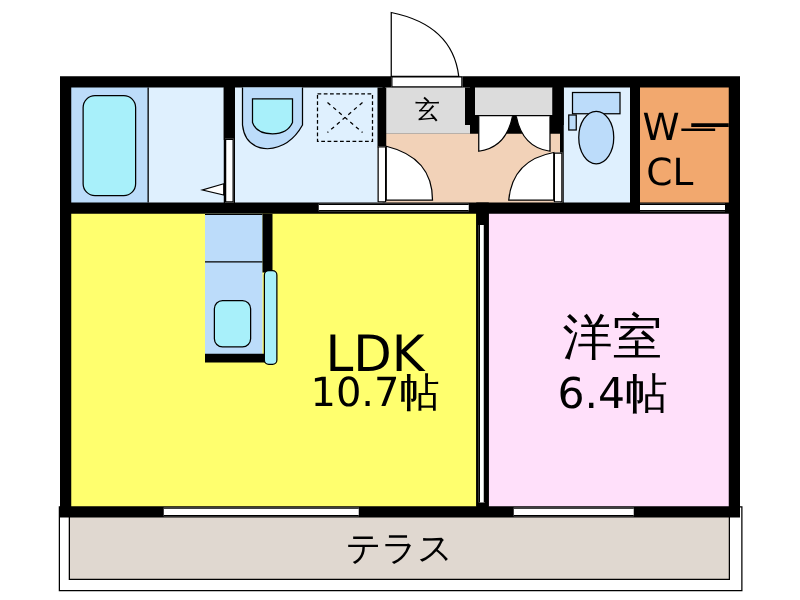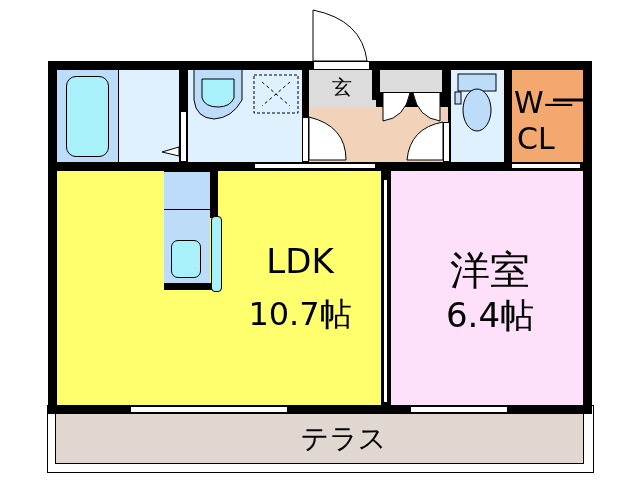--- a/index.html
+++ b/index.html
@@ -8,21 +8,21 @@
   .abs { position:absolute; box-sizing:border-box; }
   .wall { background:#000; }
   .label { position:absolute; color:#000; text-align:center; white-space:nowrap; line-height:1; }
   svg { position:absolute; left:0; top:0; }
 </style>
 </head>
 <body>
 
 <div class="abs" style="left:47px;top:405px;width:547px;height:68px;border:1px solid #000;background:#fff;"></div>
 <div class="abs" style="left:55px;top:412px;width:529px;height:52px;border:1px solid #000;background:#e0d8d0;"></div>
-<div class="label" style="left:55px;top:425px;width:529px;font-size:28px;margin-left:24px;">テラス</div>
+<div class="label" style="left:55px;top:425px;width:529px;font-size:28px;">テラス</div>
 
 <div class="abs wall" style="left:48px;top:61px;width:544px;height:353px;"></div>
 
 <div class="abs" style="left:57px;top:70px;width:62px;height:92px;background:#bcdcfa;"></div>
 <div class="abs" style="left:119px;top:70px;width:60px;height:92px;background:#dff0fe;"></div>
 <div class="abs" style="left:188px;top:70px;width:118px;height:92px;background:#dff0fe;"></div>
 <div class="abs" style="left:308px;top:70px;width:68px;height:37px;background:#dcdcdc;"></div>
 <div class="abs" style="left:380px;top:70px;width:62px;height:22px;background:#dcdcdc;"></div>
 <div class="abs" style="left:308px;top:107px;width:140px;height:55px;background:#f2d2b8;"></div>
 <div class="abs" style="left:451px;top:70px;width:53px;height:92px;background:#dff0fe;"></div>
@@ -82,16 +82,16 @@
 
   <path d="M179 147 L162 152 L179 156 Z" fill="#fff" stroke="#000"></path>
 
   <line x1="553" y1="100" x2="583" y2="100" stroke="#000" stroke-width="3"></line>
 </svg>
 
 <div class="label" style="left:308px;top:77px;width:68px;font-size:20px;">玄</div>
 <div class="label" style="left:514px;top:88px;font-size:30px;text-align:left;">W—</div>
 <div class="label" style="left:517px;top:124px;font-size:30px;text-align:center;">CL</div>
 
-<div class="label" style="left:230px;top:244px;width:140px;font-size:34px;">LDK</div>
+<div class="label" style="left:230px;top:264px;width:140px;font-size:40px;">LDK</div>
 <div class="label" style="left:230px;top:298px;width:140px;font-size:32px;">10.7帖</div>
 <div class="label" style="left:420px;top:250px;width:140px;font-size:40px;">洋室</div>
 <div class="label" style="left:420px;top:298px;width:140px;font-size:34px;">6.4帖</div>
 
 </body></html>

